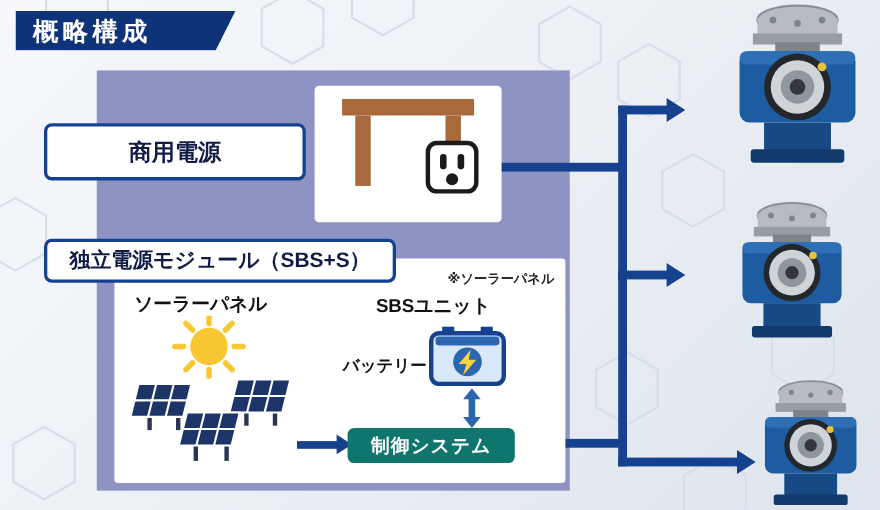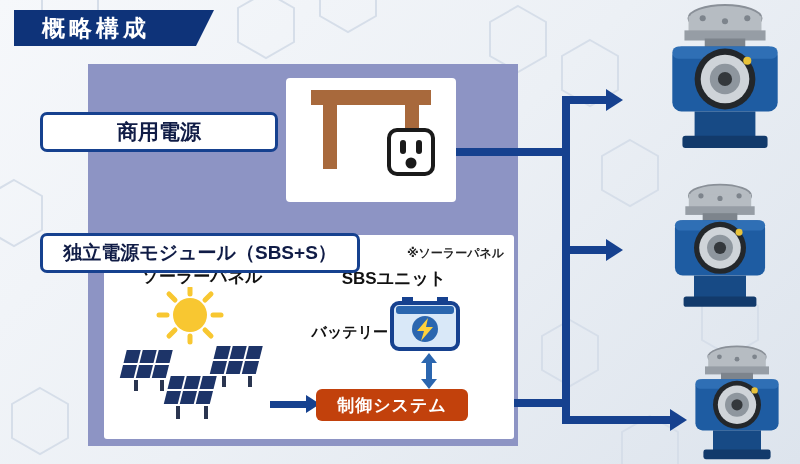--- a/index.html
+++ b/index.html
@@ -19,21 +19,21 @@
   
   .banner {
     position: absolute; left: 14px; top: 10px;
     width: 200px; height: 36px; z-index: 5;
     background: #0e3379;
     clip-path: polygon(0 0, 100% 0, calc(100% - 18px) 100%, 0 100%);
     display: flex; align-items: center;
   }
   .banner span {
     color: #ffffff; font-size: 23px; font-weight: bold;
-    letter-spacing: 4px; padding-left: 28px;
+    letter-spacing: 4px; padding-left: 16px;
   }
 
   
   .panel {
     position: absolute; left: 88px; top: 64px;
     width: 430px; height: 382px; z-index: 1;
     background: #8d94c4;
   }
 
   
@@ -41,47 +41,47 @@
     position: absolute; left: 286px; top: 78px;
     width: 170px; height: 124px; z-index: 3;
     background: #ffffff; border-radius: 4px;
   }
   .label-box {
     position: absolute; z-index: 4;
     background: #ffffff; border: 3px solid #16418f; border-radius: 7px;
     display: flex; align-items: center; justify-content: center;
     color: #101c46; font-weight: bold;
   }
-  .commercial-label { left: 40px; top: 112px; width: 238px; height: 40px; font-size: 21px; }
-  .module-label { left: 40px; top: 217px; width: 320px; height: 40px; font-size: 19px; margin-top: 16px; }
+  .commercial-label { left: 40px; top: 112px; width: 238px; height: 52px; font-size: 21px; }
+  .module-label { left: 40px; top: 217px; width: 320px; height: 40px; font-size: 19px; }
 
   .inner-box {
     position: absolute; left: 104px; top: 235px;
     width: 410px; height: 204px; z-index: 3;
     background: #ffffff; border-radius: 3px;
   }
   .option-note {
     position: absolute; right: 10px; top: 10px;
     font-size: 12px; font-weight: bold; color: #222222;
   }
   .solar-label {
     position: absolute; left: 18px; top: 30px; width: 160px;
-    text-align: center; font-size: 17px; font-weight: bold; color: #111111;
+    text-align: left; font-size: 17px; font-weight: bold; color: #111111;
   }
   .sbs-label {
     position: absolute; left: 210px; top: 32px; width: 160px;
     text-align: center; font-size: 17px; font-weight: bold; color: #111111;
   }
   .battery-label {
     position: absolute; left: 204px; top: 88px; width: 80px;
     text-align: right; font-size: 15px; font-weight: bold; color: #111111;
   }
   .control-box {
     position: absolute; left: 212px; top: 154px; width: 152px; height: 32px;
-    background: #c2410c; border-radius: 6px;
+    background: #0f766e; border-radius: 6px;
     display: flex; align-items: center; justify-content: center;
     color: #ffffff; font-size: 17px; font-weight: bold; letter-spacing: 1px;
   }
   .solar-svg { position: absolute; left: 8px; top: 52px; }
   .battery-svg { position: absolute; left: 286px; top: 60px; }
   .dblarrow-svg { position: absolute; left: 314px; top: 118px; }
 
   
   .solar-arrow-line {
     position: absolute; left: 166px; top: 166px; width: 38px; height: 7px;

